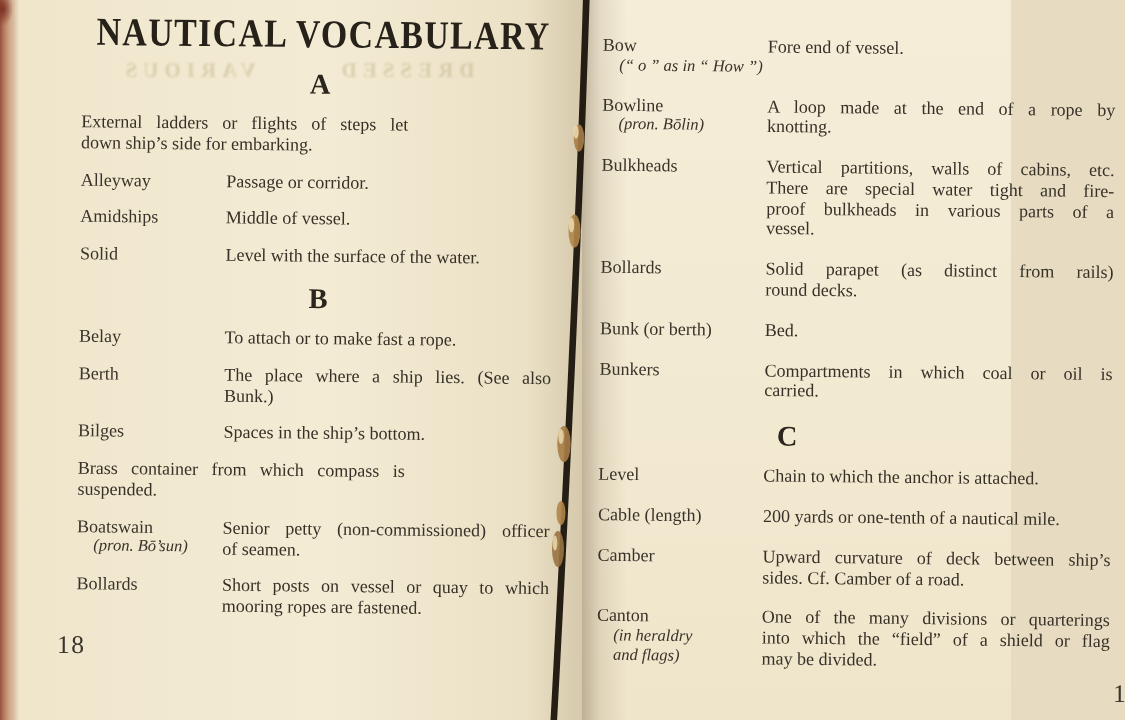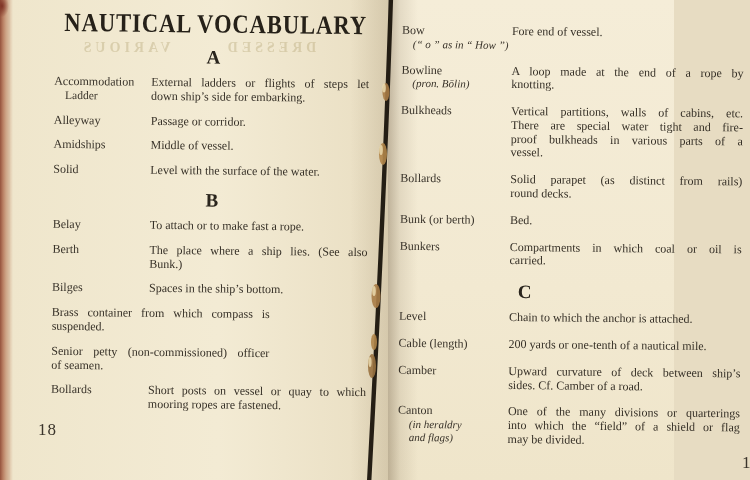--- a/index.html
+++ b/index.html
@@ -70,24 +70,20 @@
 
 <div class="spread">
 
   <div class="page page-left">
     <div class="ghost">DRESSED VARIOUS</div>
     <div class="tilt">
       <h1 class="title">NAUTICAL VOCABULARY</h1>
       <div class="entries">
           <div class="section-heading">A</div>
           <div class="entry">
-            <div class="term">
-              <div>Accommodation</div>
-              <div class="term-sub">Ladder</div>
-            </div>
             <div class="def">
               <div class="def-line jl">External ladders or flights of steps let</div>
               <div class="def-line">down ship’s side for embarking.</div>
             </div>
           </div>
           <div class="entry">
             <div class="term">
               <div>Alleyway</div>
             </div>
             <div class="def">
@@ -136,20 +132,24 @@
               <div class="def-line">Spaces in the ship’s bottom.</div>
             </div>
           </div>
           <div class="entry">
             <div class="def">
               <div class="def-line jl">Brass container from which compass is</div>
               <div class="def-line">suspended.</div>
             </div>
           </div>
           <div class="entry">
+            <div class="term">
+              <div>Boatswain</div>
+              <div class="term-sub it">(pron. Bō’sun)</div>
+            </div>
             <div class="def">
               <div class="def-line jl">Senior petty (non-commissioned) officer</div>
               <div class="def-line">of seamen.</div>
             </div>
           </div>
           <div class="entry">
             <div class="term">
               <div>Bollards</div>
             </div>
             <div class="def">

